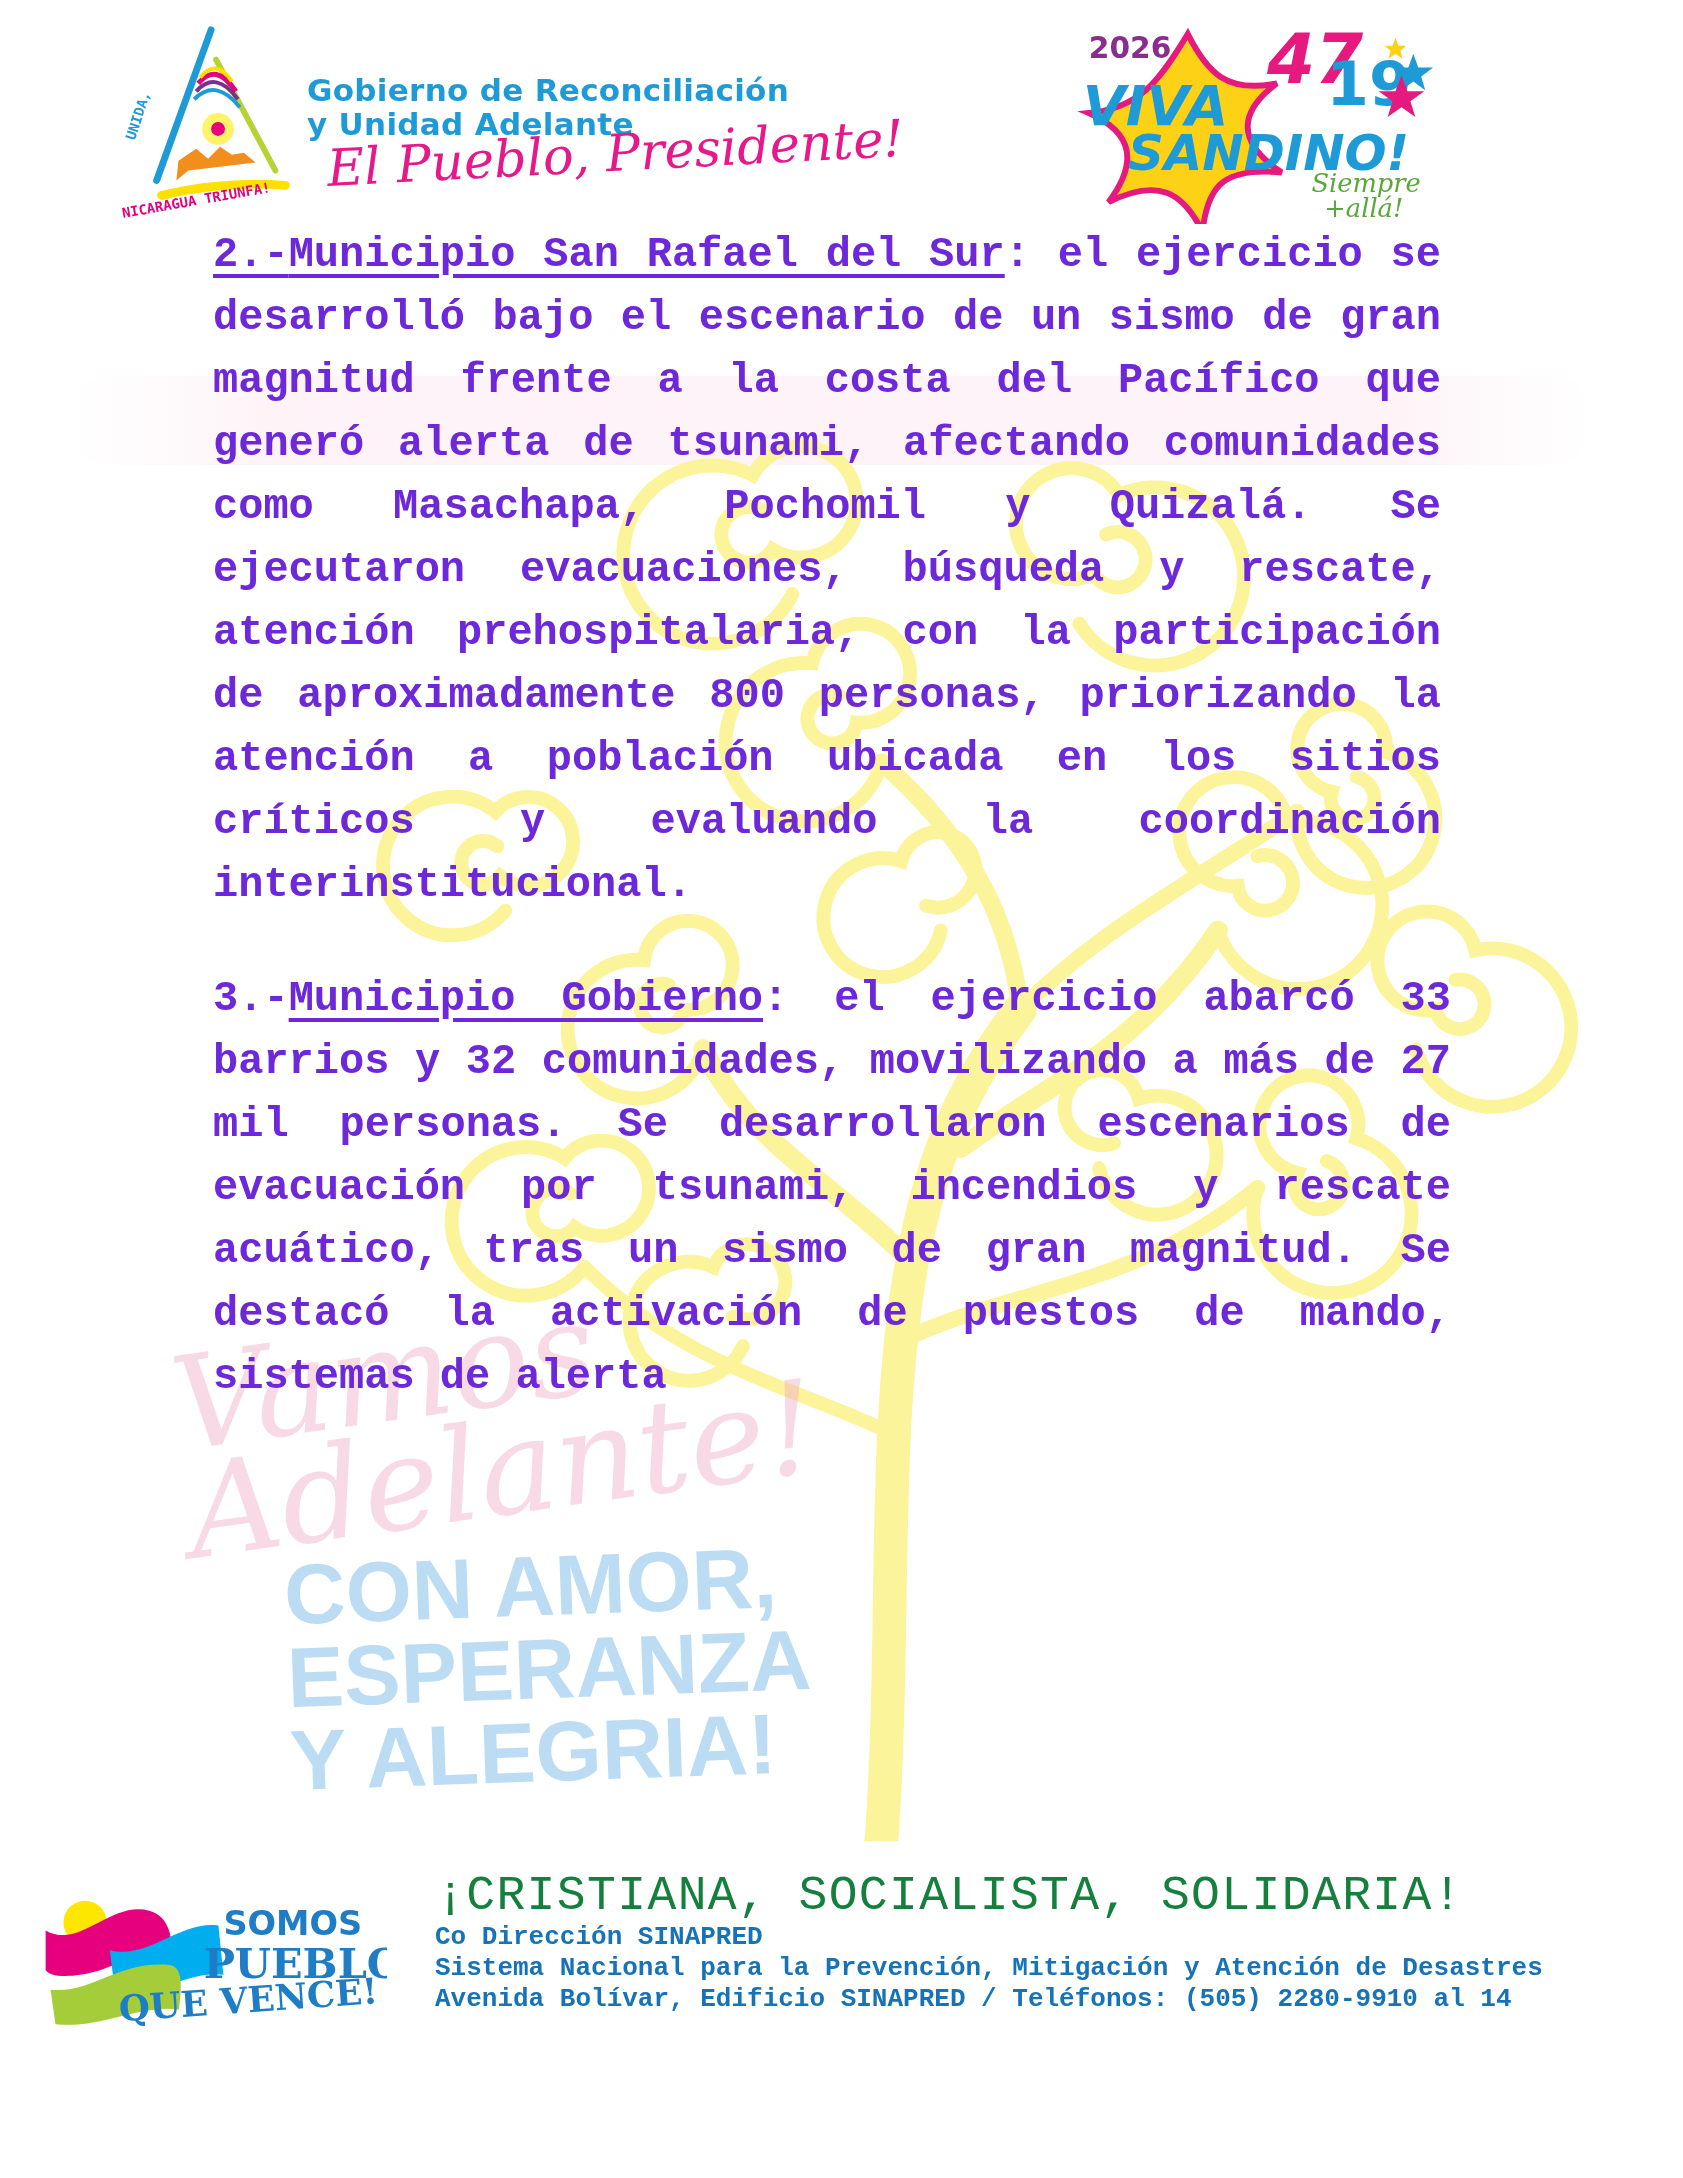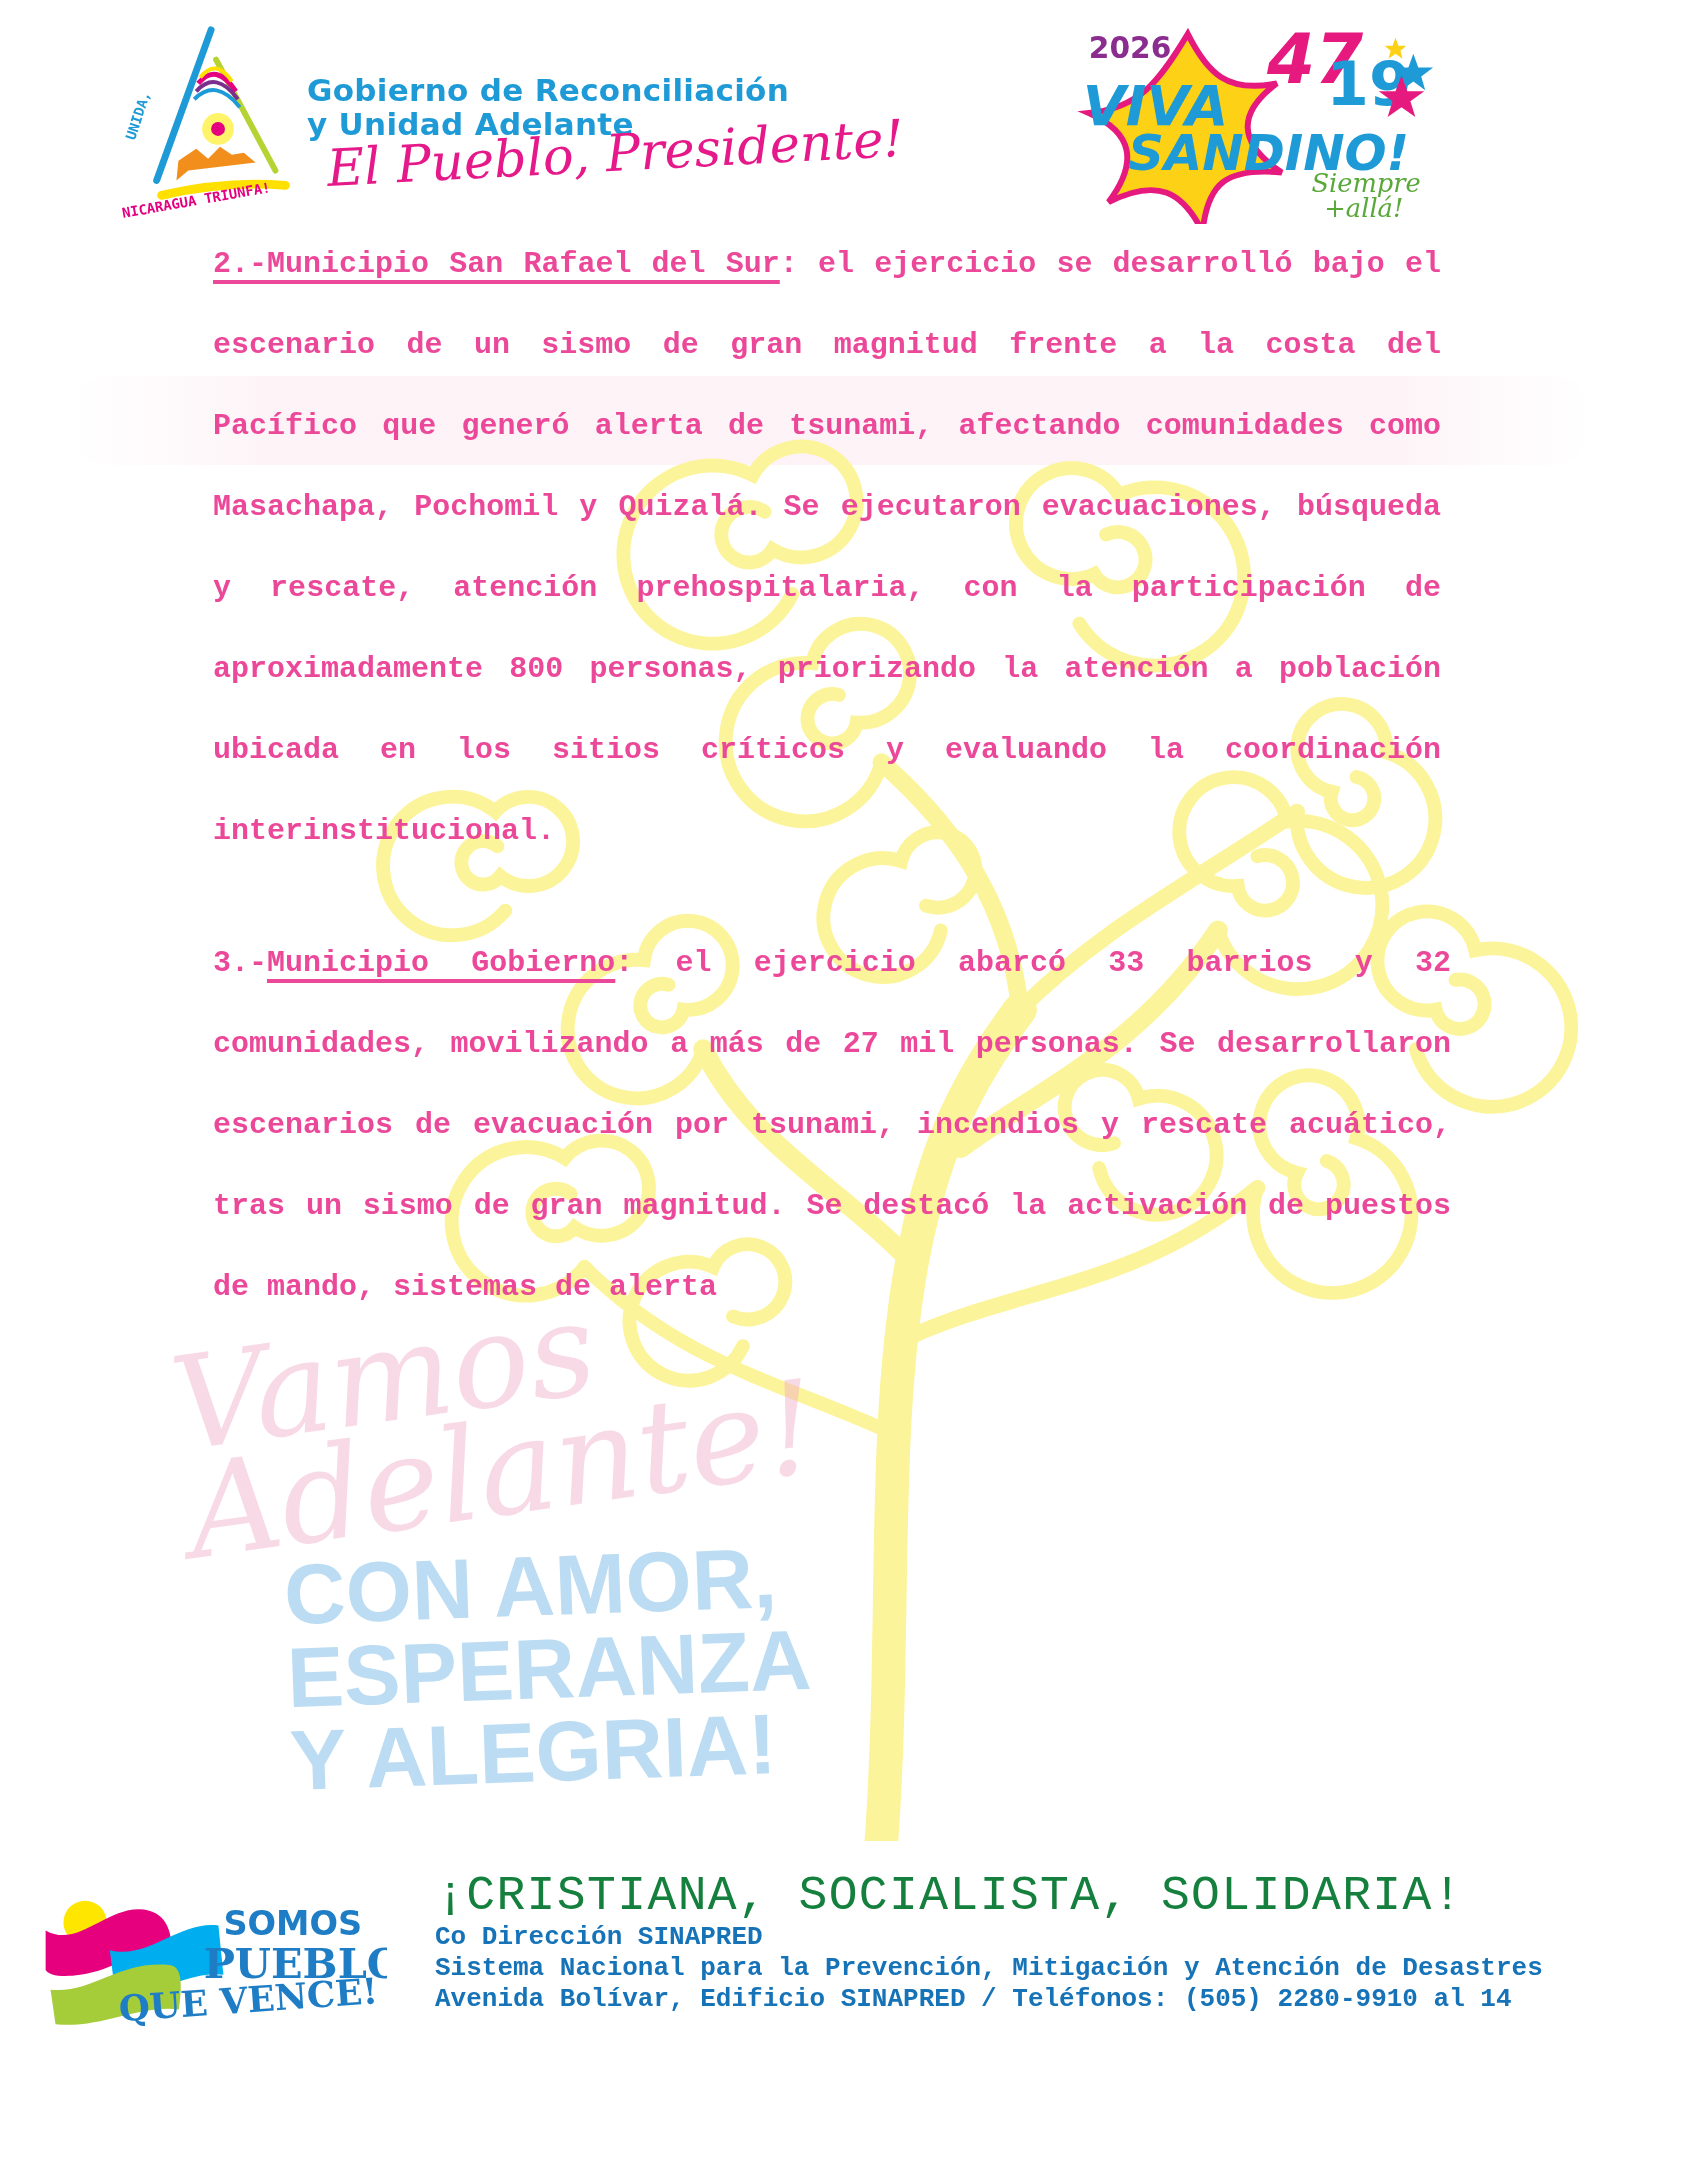--- a/index.html
+++ b/index.html
@@ -13,21 +13,21 @@
   .wm-amor { left: 287px; top: 1544px; color: rgba(120,185,230,0.5); font-family: "Liberation Sans", sans-serif; font-weight: bold; font-size: 85px; line-height: 83px; white-space: pre; transform: rotate(-2deg); }
 
   
   .gov-logo { left: 117px; top: 22px; width: 208px; height: 203px; }
   .gov-title { left: 307px; top: 73px; color: #1e9ad6; font-family: "DejaVu Sans", sans-serif; font-weight: bold; font-size: 31px; line-height: 34px; letter-spacing: 0.3px; }
   .gov-title div { white-space: nowrap; }
   .gov-slogan { left: 327px; top: 139px; color: #e5198a; font-family: "DejaVu Serif", serif; font-style: italic; font-size: 51px; line-height: 59px; transform: rotate(-3deg); transform-origin: left center; white-space: nowrap; }
   .viva-logo { left: 1069px; top: 14px; width: 376px; height: 210px; }
 
   
-  .body-text { left: 213px; top: 224px; width: 1228px; color: #ec4899; font-family: "Liberation Mono", monospace; font-weight: bold; font-size: 30px; line-height: 81px; text-align: justify; }
+  .body-text { left: 213px; top: 224px; width: 1228px; color: #6d28d9; font-family: "Liberation Mono", monospace; font-weight: bold; font-size: 42px; line-height: 63px; text-align: justify; }
   .body-text p { margin: 0; }
   .body-text p + p { margin-top: 51px; }
   .body-text .u { text-decoration: underline; text-decoration-thickness: 4px; text-underline-offset: 8px; }
   .para2 { width: 1238px; }
 
   
   .footer-logo { left: 40px; top: 1881px; width: 347px; height: 158px; }
   .footer-motto { left: 436px; top: 1869px; color: #15803d; font-family: "Liberation Mono", monospace; font-size: 48px; line-height: 55px; letter-spacing: 1.4px; white-space: nowrap; }
   .footer-lines { left: 435px; top: 1922px; color: #1673b8; font-family: "Liberation Mono", monospace; font-weight: bold; font-size: 26px; line-height: 31px; white-space: nowrap; }
   .footer-lines div { height: 31px; }

